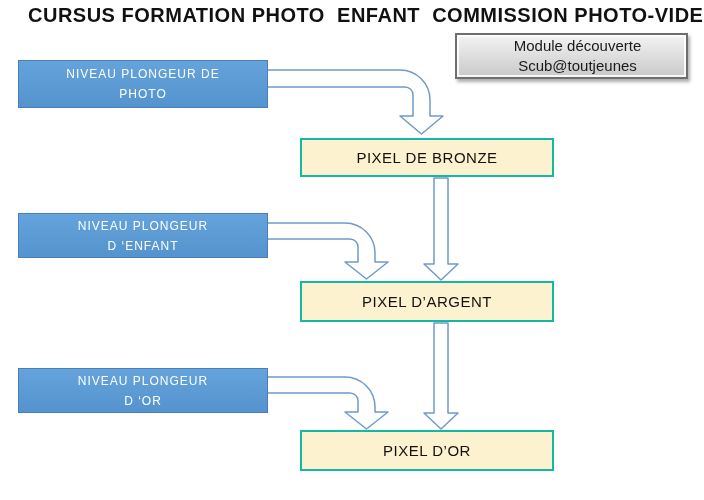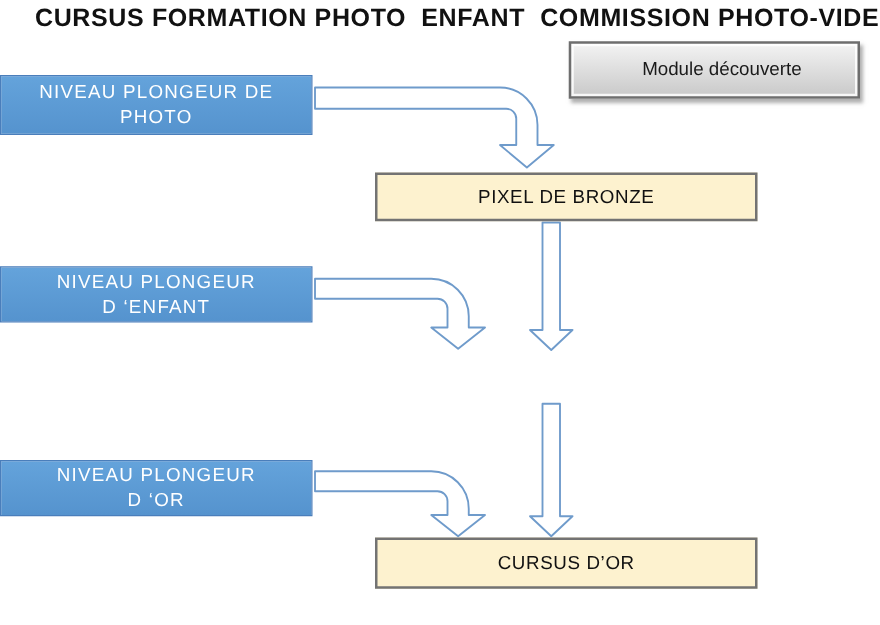--- a/index.html
+++ b/index.html
@@ -15,55 +15,56 @@
   .module-box {
     position:absolute; left:455px; top:33px; width:233px; height:46px;
     box-sizing:border-box;
     background:linear-gradient(#F3F3F3, #C9C9C9);
     border:2px solid #6E6E6E;
     box-shadow:2px 3px 3px rgba(110,110,110,0.55), inset 0 0 0 2px rgba(255,255,255,0.85);
     display:flex; flex-direction:column; align-items:center; justify-content:center;
     font-size:15px; line-height:20px; color:#1a1a1a; text-align:center;padding-left:12px;
   }
   .level-box {
-    position:absolute; left:0; width:250px; box-sizing:border-box;
+    position:absolute; left:18px; width:250px; box-sizing:border-box;
     background:linear-gradient(#64A3DB, #5593CE);
     border:1px solid #4A7EBB;
     color:#ffffff;
     display:flex; flex-direction:column; align-items:center; justify-content:center;
-    font-size:15px; letter-spacing:1px; line-height:20px; 
+    font-size:12px; letter-spacing:1px; line-height:20px; 
     z-index:2;
   }
   #level-bronze { top:60px;  height:48px; }
   #level-argent { top:213px; height:45px; }
   #level-or     { top:368px; height:45px; }
   .pixel-box {
-    position:absolute; left:300px; width:306px; box-sizing:border-box;
+    position:absolute; left:300px; width:254px; box-sizing:border-box;
     background:#FDF2CF;
-    border:2px solid #737373;
+    border:2px solid #14b8a6;
     color:#111111;
     display:flex; align-items:center; justify-content:center;
     font-size:15px; letter-spacing:0.5px; text-align:center;
     z-index:2;
   }
   #pixel-bronze { top:138px; height:39px; }
   #pixel-argent { top:281px; height:41px; }
   #pixel-or     { top:430px; height:41px; }
   svg.arrows { position:absolute; left:0; top:0; z-index:1; }
   svg.arrows path { fill:#ffffff; stroke:#6F9BCB; stroke-width:1.5; stroke-linejoin:round; }
 </style>
 </head>
 <body>
 
 <div class="canvas">
 
   <div class="title">CURSUS FORMATION PHOTO  ENFANT  COMMISSION PHOTO-VIDEO</div>
 
   <div class="module-box">
     <span>Module découverte</span>
+    <span>Scub@toutjeunes</span>
   </div>
 
   <svg class="arrows" width="704" height="500" viewBox="0 0 704 500" aria-hidden="true">
 
     <path d="M252,70 L400,70 A30,30 0 0 1 430,100 L430,116 L443,116 L421.5,134 L400,116 L413,116 L413,95 A8,8 0 0 0 405,87 L252,87 Z"></path>
 
     <path d="M434,178 L434,264 L424,264 L441,280 L458,264 L448,264 L448,178 Z"></path>
 
     <path d="M252,223 L345,223 A30,30 0 0 1 375,253 L375,262 L388,262 L366.5,279 L345,262 L358,262 L358,247 A8,8 0 0 0 350,239 L252,239 Z"></path>
 
@@ -84,18 +85,21 @@
 
   <div class="level-box" id="level-or">
     <span>NIVEAU PLONGEUR</span>
     <span>D ‘OR</span>
   </div>
 
   <div class="pixel-box" id="pixel-bronze">
     <span>PIXEL DE BRONZE</span>
   </div>
 
+  <div class="pixel-box" id="pixel-argent">
+    <span>PIXEL D’ARGENT</span>
+  </div>
 
   <div class="pixel-box" id="pixel-or">
-    <span>CURSUS D’OR</span>
+    <span>PIXEL D’OR</span>
   </div>
 
 </div>
 
 </body></html>

